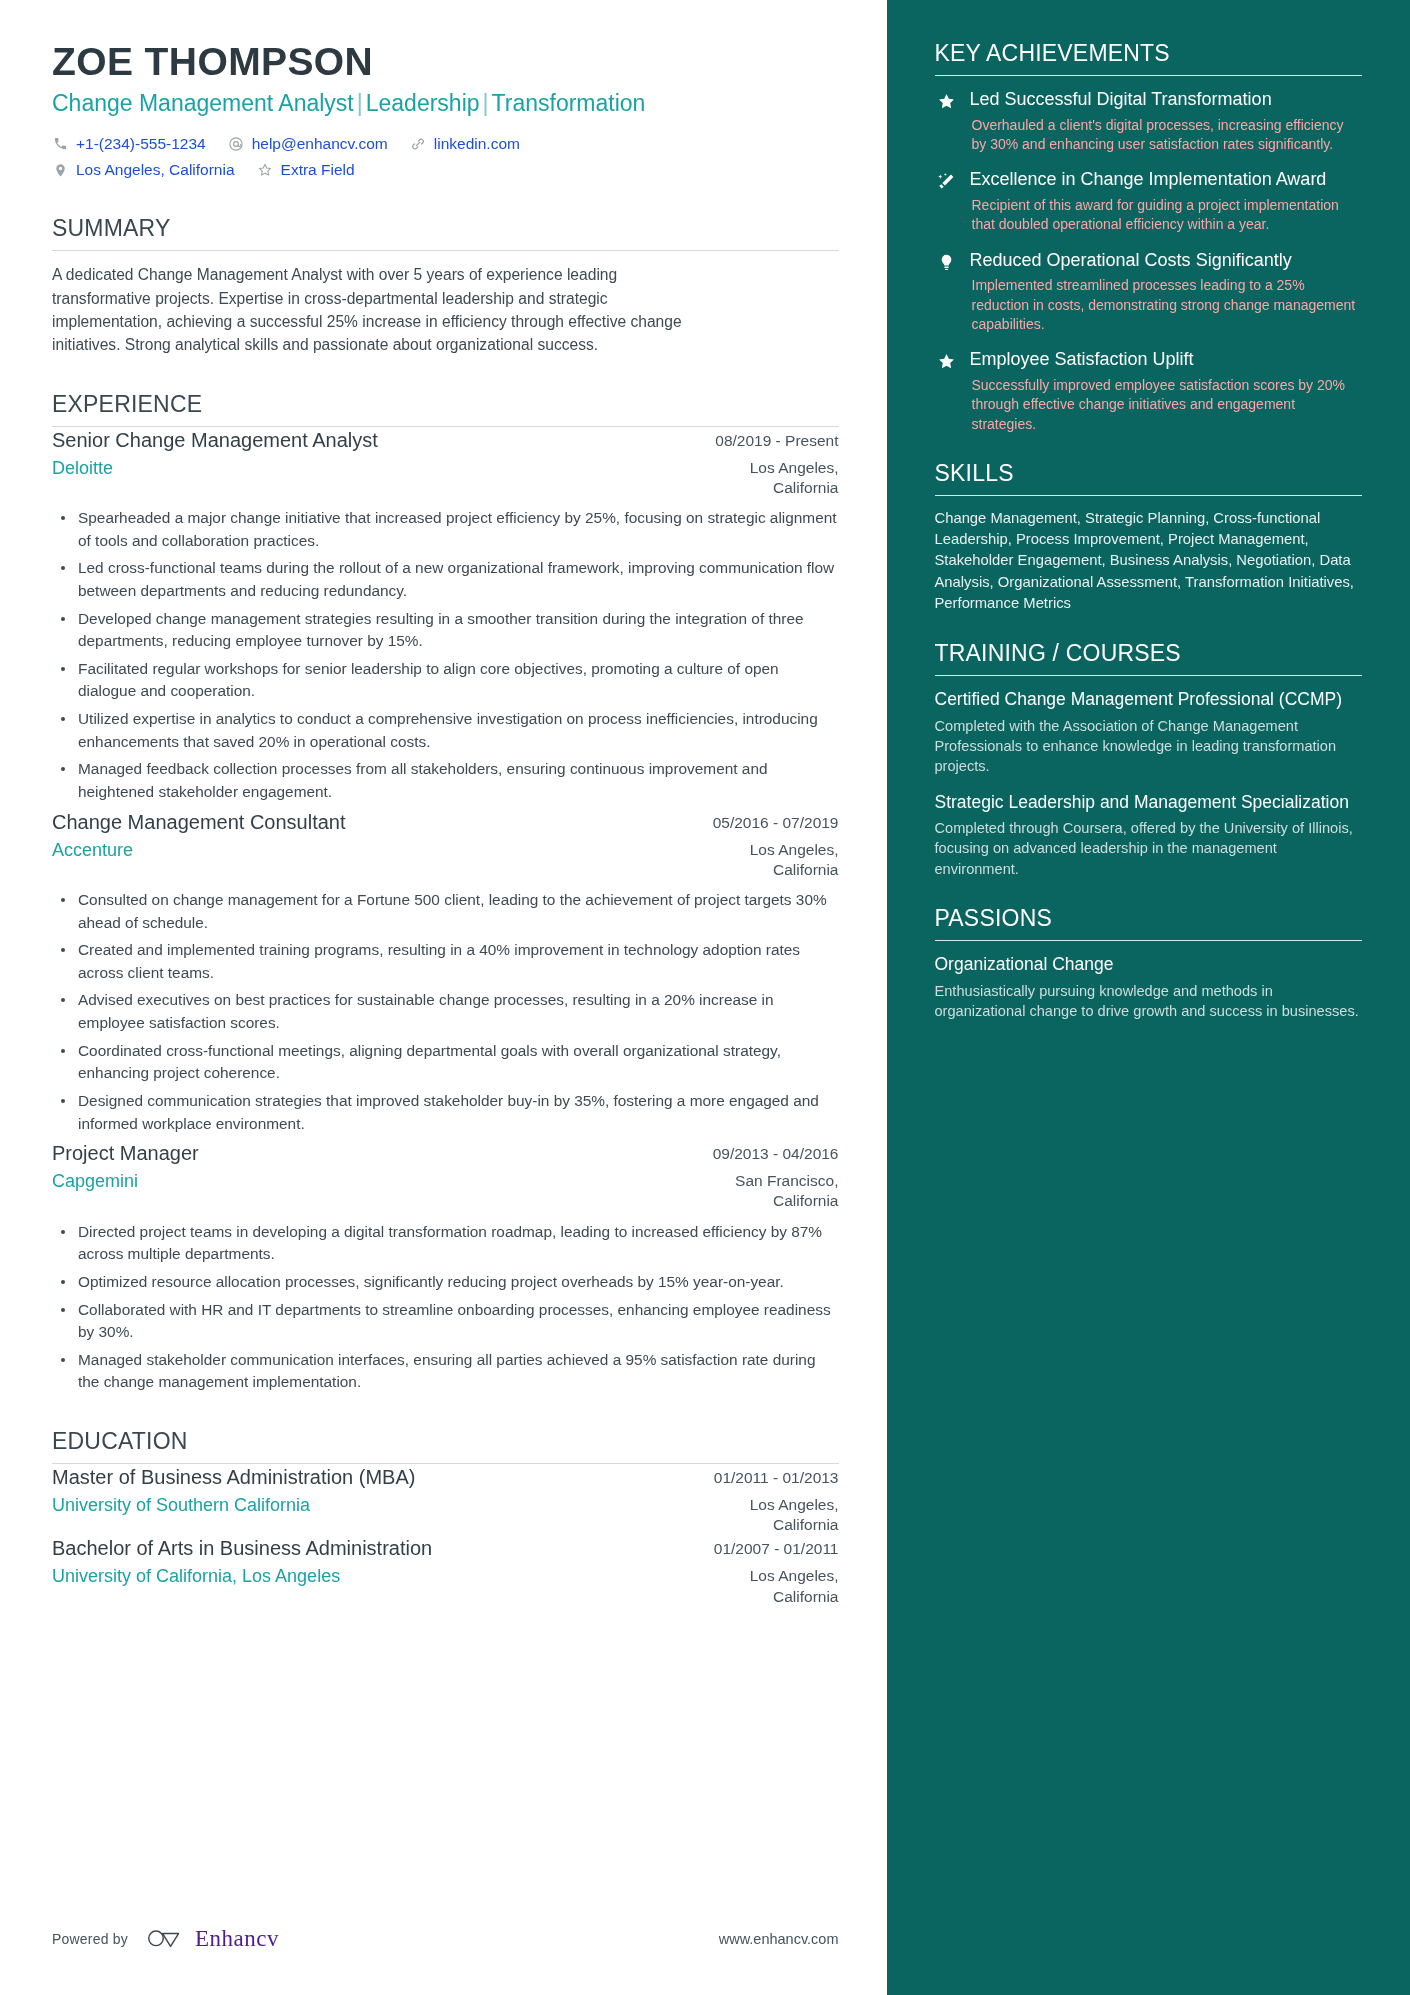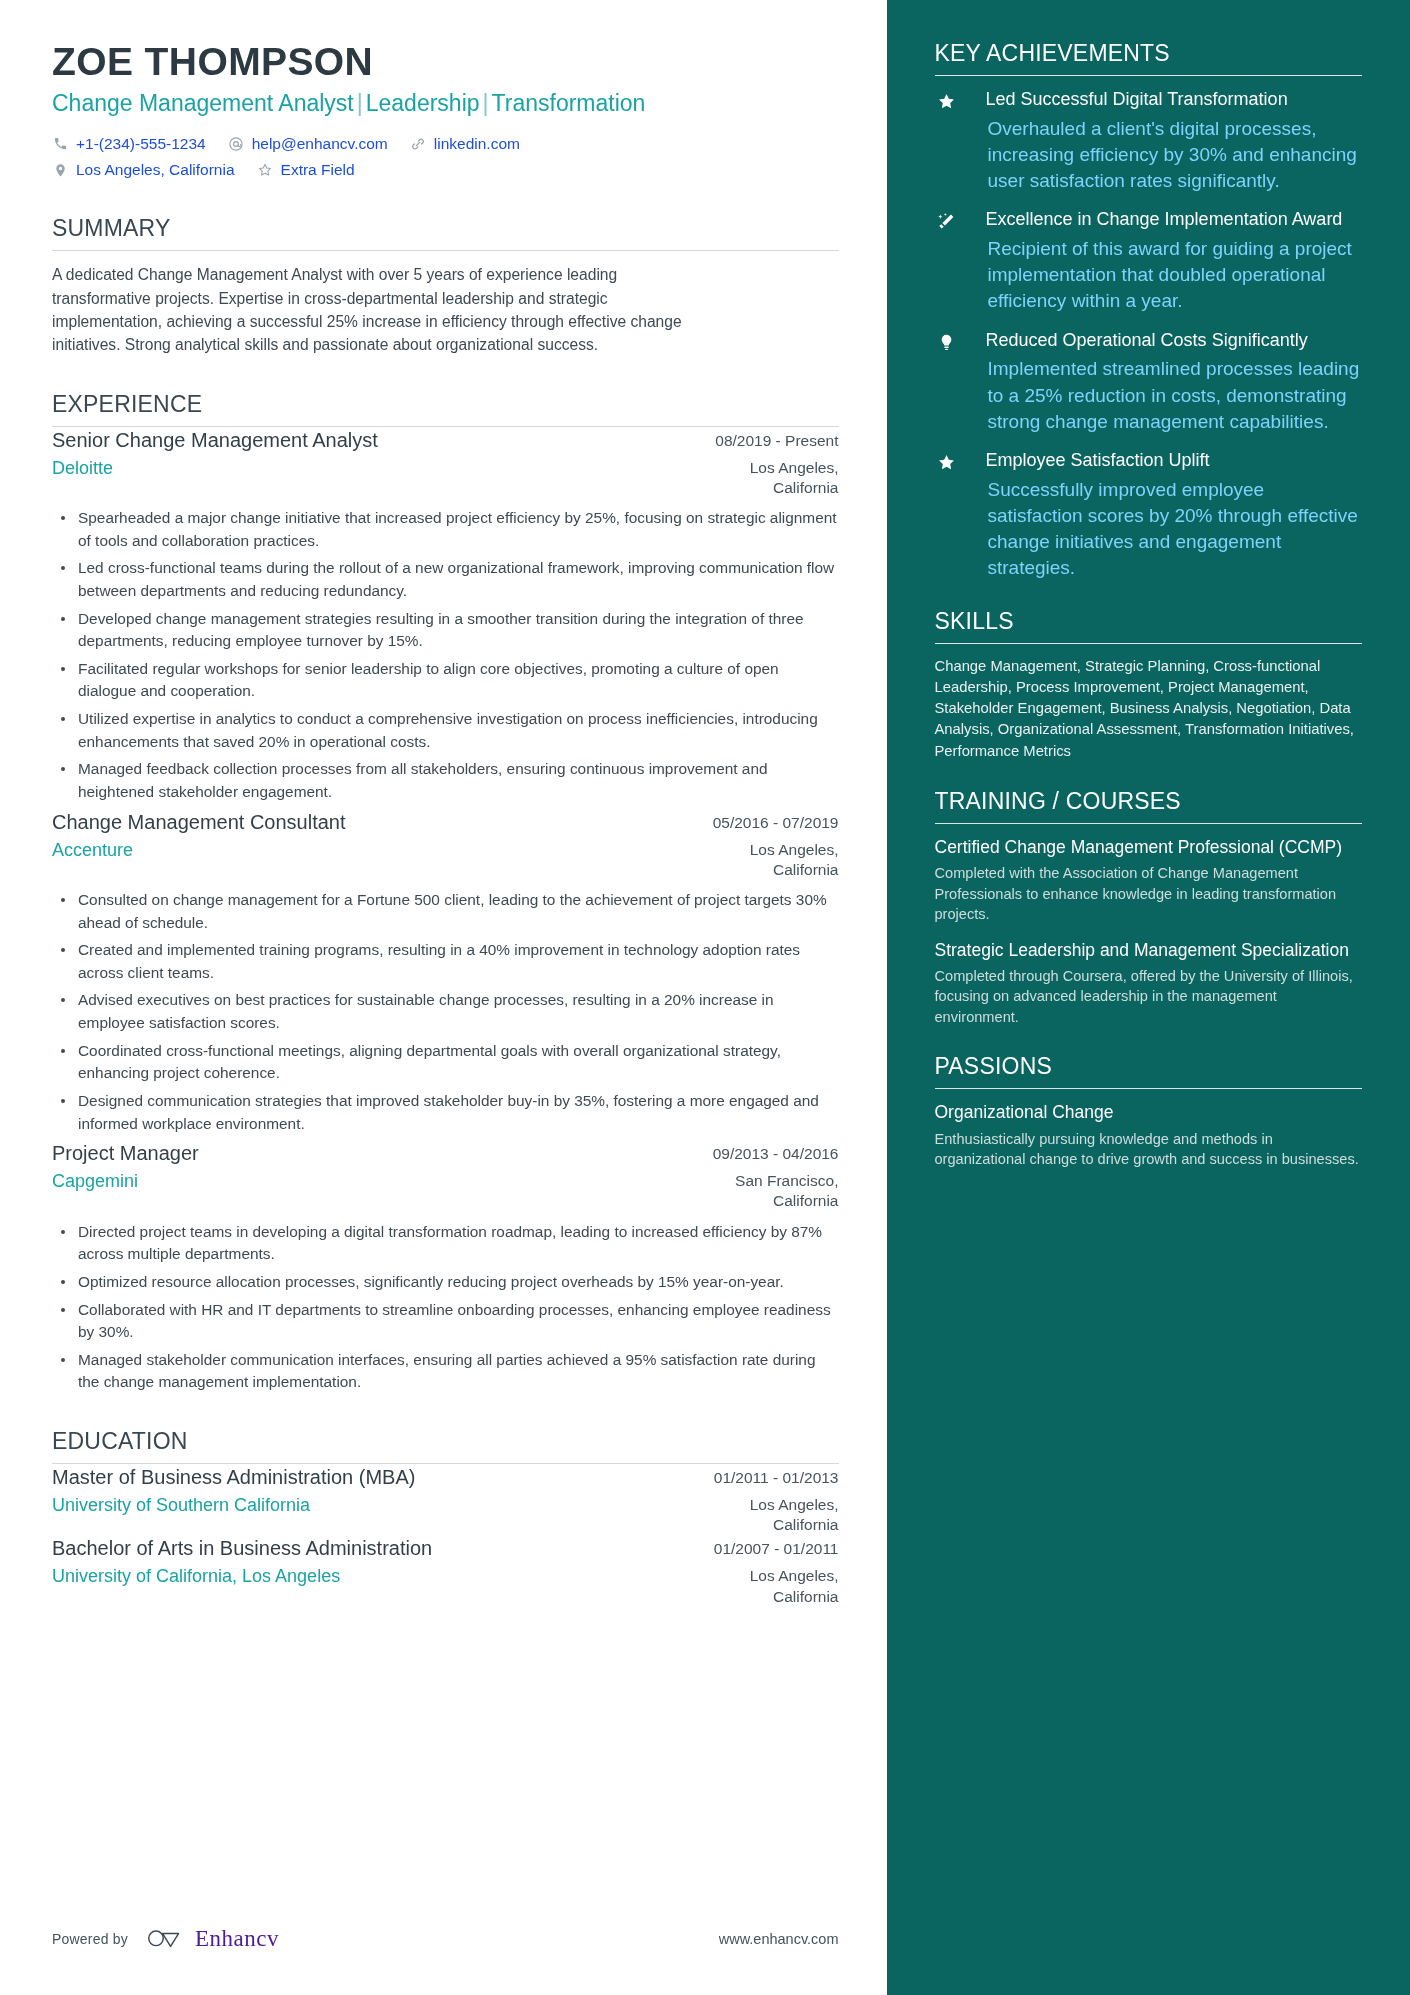--- a/index.html
+++ b/index.html
@@ -209,42 +209,42 @@
   }
   .side-title.first { margin-top: 0; }
   .side-rule {
     height: 1px;
     background: #ffffff;
     opacity: .85;
     width: 100%;
     margin-bottom: 12px;
   }
 
-  .ach-item { display: flex; margin-bottom: 14px; gap: 16px; }
+  .ach-item { display: flex; margin-bottom: 14px; }
   .ach-icon {
     width: 24px;
     flex: 0 0 24px;
     display: flex;
     justify-content: center;
     padding-top: 4px;
     margin-right: 11px;
     color: #ffffff;
   }
   .ach-icon svg { display: block; }
   .ach-body { flex: 1 1 auto; }
   .ach-title {
     font-size: 18px;
     line-height: 1.26;
     color: #ffffff;
     margin-bottom: 5px;
   }
   .ach-desc {
-    font-size: 19px;
+    font-size: 14px;
     line-height: 1.38;
-    color: #7dd3fc;
+    color: #fca5a5;
     padding-left: 2px;
   }
 
   .skills-text {
     font-size: 14.8px;
     line-height: 1.44;
     color: #e8f1f0;
   }
 
   .course-item { margin-bottom: 14px; }

